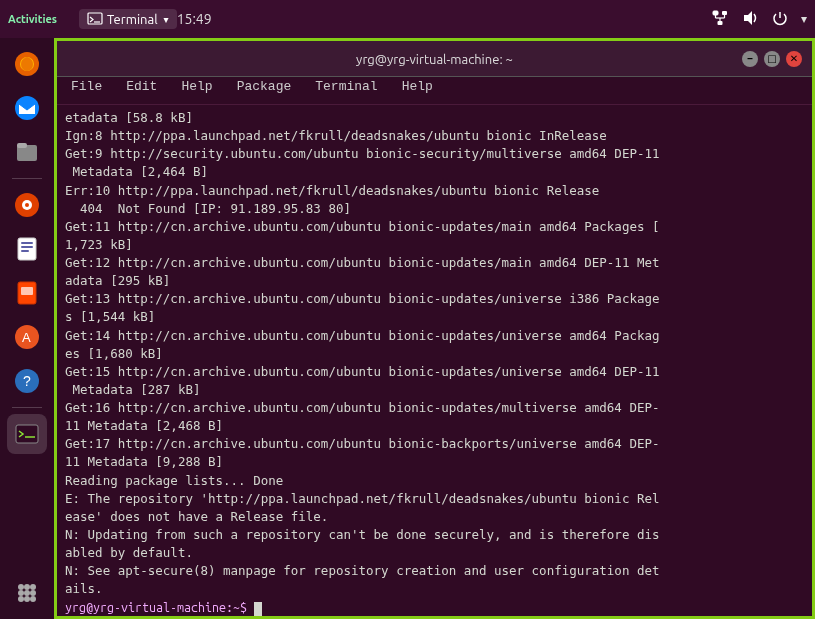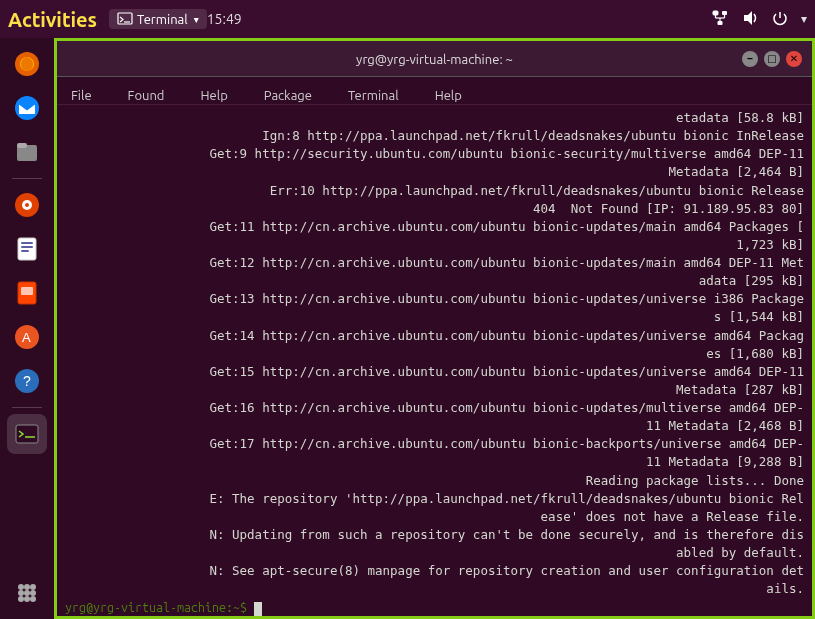--- a/index.html
+++ b/index.html
@@ -17,23 +17,23 @@
       height: 38px;
       background: #3a0d2e;
       display: flex;
       align-items: center;
       padding: 0 8px;
       color: #fff;
       font-size: 14px;
     }
     .topbar-activities {
       font-weight: bold;
-      font-size: 20px;
-      margin-right: 12px;
-      color: #fde047;
+      font-size: 11px;
+      margin-right: 22px;
+      color: #86efac;
     }
     .topbar-terminal-btn {
       display: flex;
       align-items: center;
       gap: 4px;
       background: rgba(255,255,255,0.12);
       border-radius: 4px;
       padding: 2px 8px;
       cursor: pointer;
       font-size: 13px;
@@ -133,24 +133,25 @@
     }
     .win-btn-min { background: #888; }
     .win-btn-max { background: #888; }
     .win-btn-close { background: #e0443e; }
 
     
     .terminal-menubar {
       background: #300a24;
       height: 28px;
       display: flex;
-      align-items: flex-end;
+      align-items: flex-start;
       padding: 0 6px;
-      gap: 20px;
+      gap: 8px;
       border-bottom: 1px solid #4a1a3a;
+      font-family: Liberation Mono, monospace;
     }
     .menu-item {
       color: #ccc;
       font-size: 13px;
       padding: 2px 8px;
       cursor: pointer;
       border-radius: 3px;
     }
 
     
@@ -160,24 +161,23 @@
       padding: 4px 8px;
       overflow-y: auto;
       font-family: 'Ubuntu Mono', 'DejaVu Sans Mono', 'Courier New', monospace;
       font-size: 12.5px;
       line-height: 1.45;
       color: #d3d7cf;
     }
     .terminal-content pre {
       white-space: pre-wrap;
       word-break: break-all;
-      text-align: right;
     }
     .prompt-line {
-      color: #4d7c0f;
+      color: #f0abfc;
     }
     .cursor {
       display: inline-block;
       width: 8px;
       height: 14px;
       background: #d3d7cf;
       vertical-align: middle;
       animation: blink 1s step-end infinite;
     }
     @keyframes blink { 50% { opacity: 0; } }
@@ -322,21 +322,21 @@
       <div class="terminal-title">yrg@yrg-virtual-machine: ~</div>
       <div class="window-controls">
         <div class="win-btn win-btn-min">–</div>
         <div class="win-btn win-btn-max">□</div>
         <div class="win-btn win-btn-close">✕</div>
       </div>
     </div>
 
     <div class="terminal-menubar">
       <span class="menu-item">File</span>
-      <span class="menu-item">Found</span>
+      <span class="menu-item">Edit</span>
       <span class="menu-item">Help</span>
       <span class="menu-item">Package</span>
       <span class="menu-item">Terminal</span>
       <span class="menu-item">Help</span>
     </div>
 
     <div class="terminal-content">
       <pre>etadata [58.8 kB]
 Ign:8 http://ppa.launchpad.net/fkrull/deadsnakes/ubuntu bionic InRelease
 Get:9 http://security.ubuntu.com/ubuntu bionic-security/multiverse amd64 DEP-11

